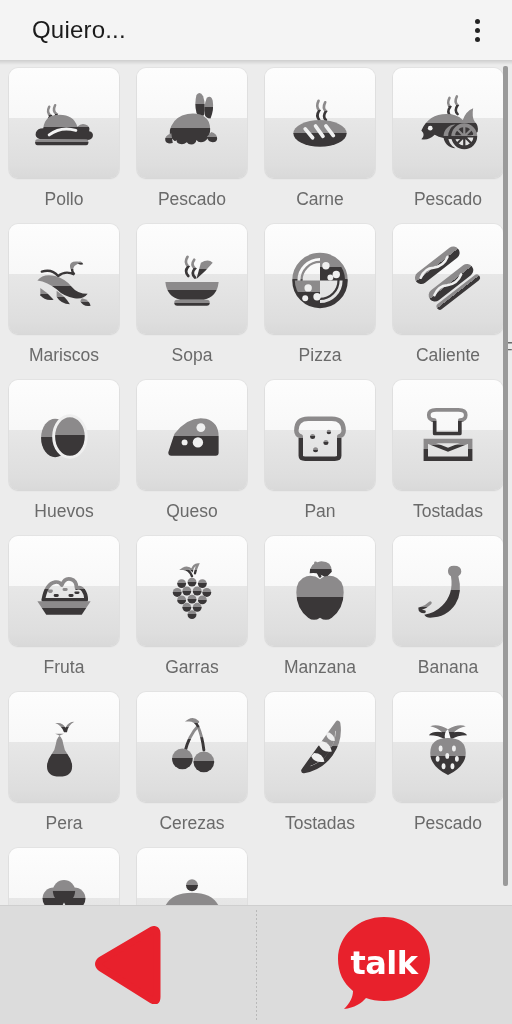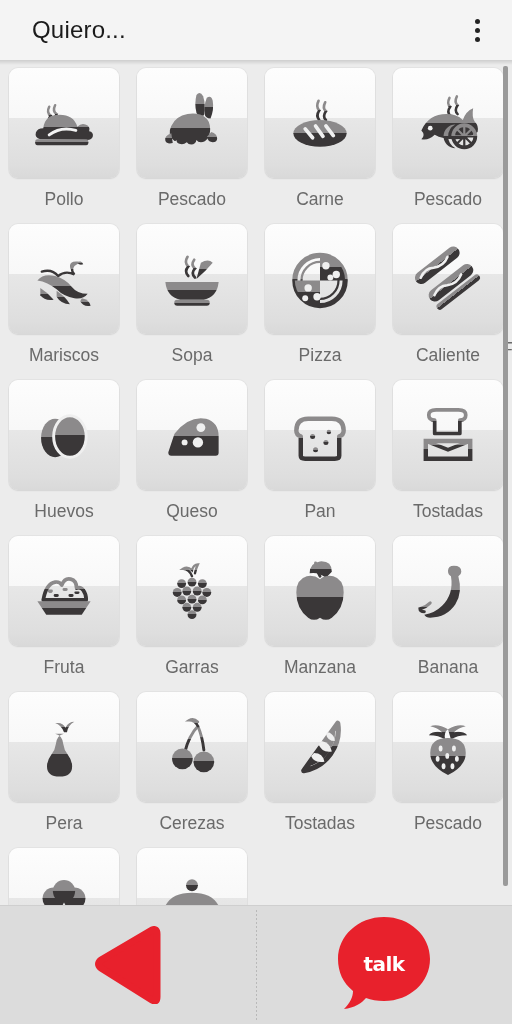--- a/index.html
+++ b/index.html
@@ -122,21 +122,21 @@
     width: 1px;
     background: repeating-linear-gradient(to bottom,
       #b9b9b9 0, #b9b9b9 2px, rgba(0,0,0,0) 2px, rgba(0,0,0,0) 4px);
   }
   .talk-logo { position: relative; }
   .talk-text {
     position: absolute;
     left: 0; right: 0; top: 50%;
     transform: translateY(-56%);
     text-align: center;
-    font-size: 20px; font-weight: bold;
+    font-size: 32px; font-weight: bold;
     color: #ffffff; letter-spacing: -0.5px;
     font-family: "DejaVu Sans", sans-serif;
     pointer-events: none;
   }
 </style>
 </head>
 <body>
 
 <div id="app">
 

